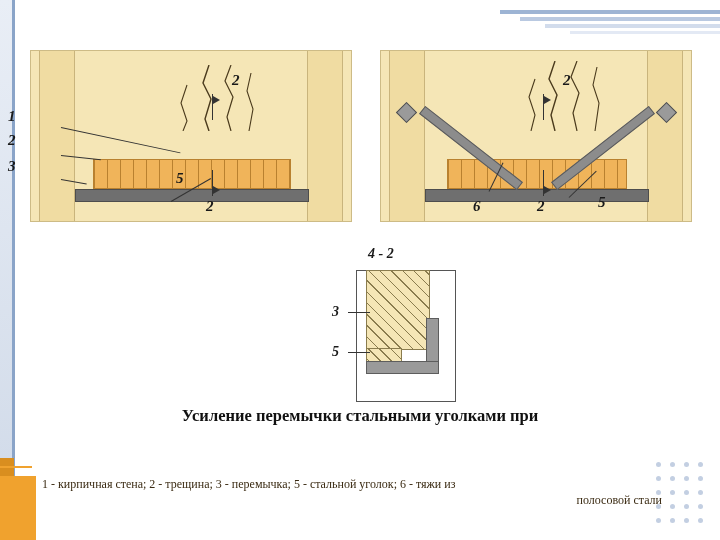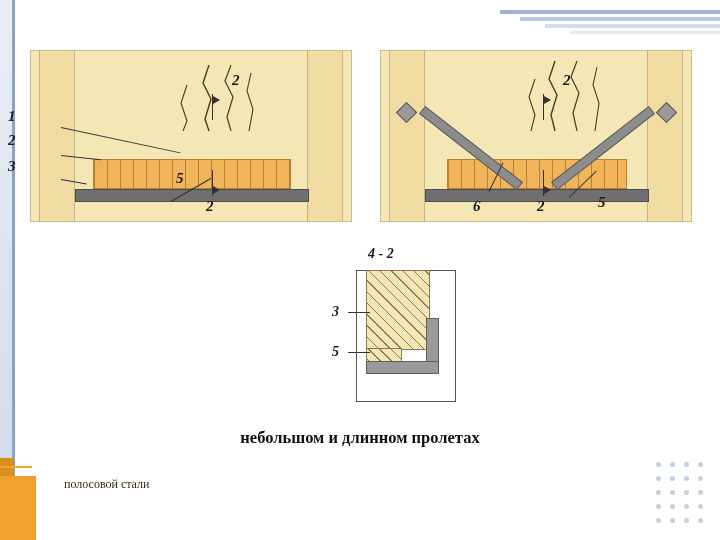--- a/index.html
+++ b/index.html
@@ -114,21 +114,21 @@
 
   
   .title{
     position:absolute;left:60px;top:405px;width:600px;text-align:center;
     font-weight:bold;font-size:16.5px;color:#111;line-height:1.35;
   }
   .subcap{
     position:absolute;left:42px;top:476px;width:620px;
     font-size:12px;color:#3a2a12;line-height:1.35;
   }
-  .subcap .ind{display:block;padding-left:22px;}
+  .subcap .ind{display:block;padding-left:22px;text-align:right;}
   .orange-strip{
     position:absolute;left:0;top:466px;width:32px;height:2px;background:#f0a22e;
   }
 </style>
 </head>
 <body>
 
 <div class="deco-left-bar"></div>
 <div class="deco-left-accent"></div>
 <div class="deco-top-right">
@@ -252,21 +252,21 @@
     <div class="sec-angle-h"></div>
 
     <div class="lbl" style="left:2px;top:42px;font-size:14px;">3</div>
     <div class="lbl" style="left:2px;top:82px;font-size:14px;">5</div>
     <div class="leader" style="left:18px;top:50px;width:22px;"></div>
     <div class="leader" style="left:18px;top:90px;width:22px;"></div>
   </div>
 </div>
 
 <div class="title">
-  <br>
-  <span>небольшом и длинном пролетах</span>
+  <span>Усиление перемычки стальными уголками при</span><br>
 </div>
 
 <div class="orange-strip"></div>
 
 <div class="subcap">
+  <span>1 - кирпичная стена; 2 - трещина; 3 - перемычка; 5 - стальной уголок; 6 - тяжи из</span>
   <span class="ind">полосовой стали</span>
 </div>
 
 </body></html>

